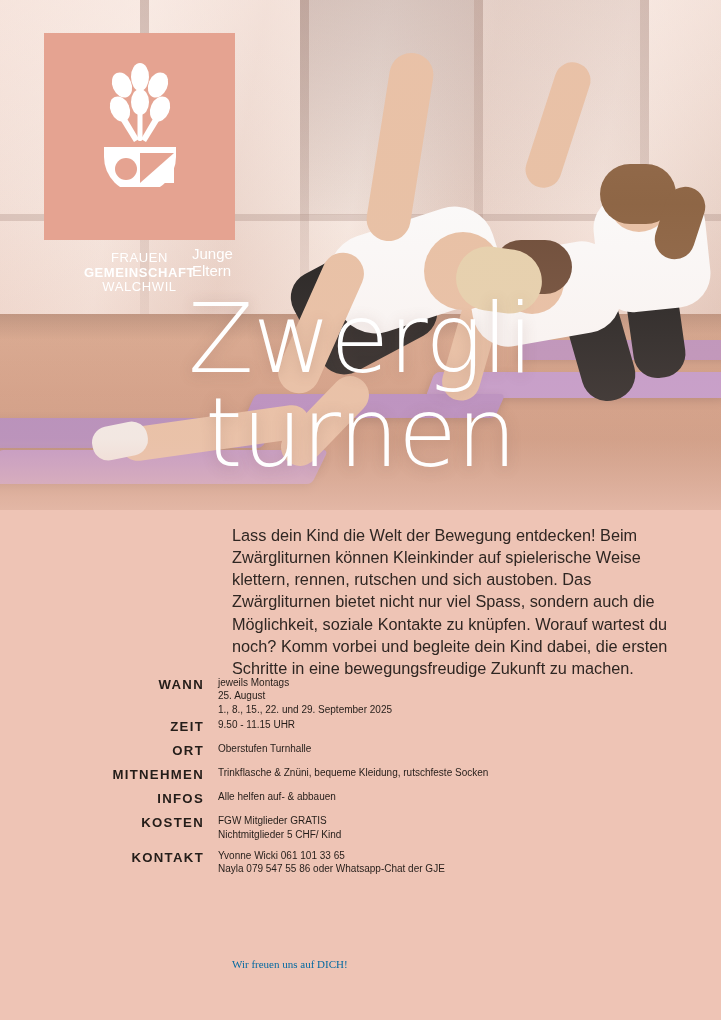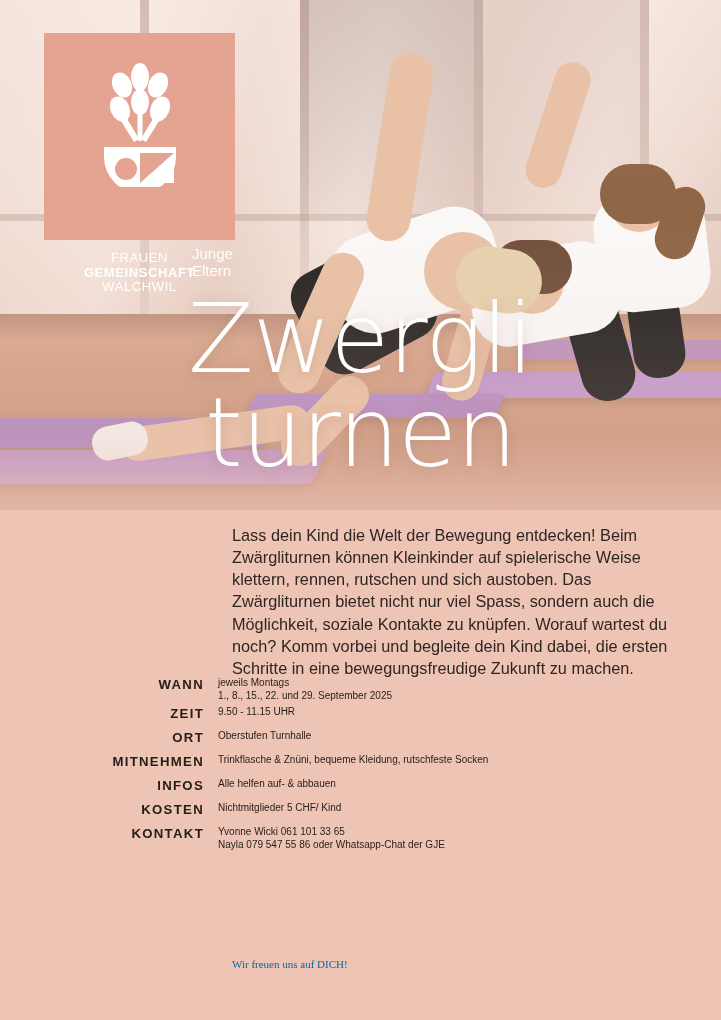--- a/index.html
+++ b/index.html
@@ -333,20 +333,21 @@
   <div class="content">
     <div class="intro">Lass dein Kind die Welt der Bewegung entdecken! Beim Zwärgliturnen können Kleinkinder auf spielerische Weise klettern, rennen, rutschen und sich austoben.
 Das Zwärgliturnen bietet nicht nur viel Spass, sondern auch die Möglichkeit, soziale Kontakte zu knüpfen. Worauf wartest du noch? Komm vorbei und begleite dein Kind dabei, die ersten Schritte in eine bewegungsfreudige Zukunft zu machen.</div>
 
     <div class="rows">
 
       <div class="row tight">
         <div class="lbl">WANN</div>
         <div class="val">
           <div>jeweils Montags</div>
+          <div>25. August</div>
           <div>1., 8., 15., 22. und 29. September 2025</div>
         </div>
       </div>
 
       <div class="row">
         <div class="lbl">ZEIT</div>
         <div class="val">
           <div>9.50  - 11.15 UHR</div>
         </div>
       </div>
@@ -368,20 +369,21 @@
       <div class="row">
         <div class="lbl">INFOS</div>
         <div class="val">
           <div>Alle helfen auf- &amp; abbauen</div>
         </div>
       </div>
 
       <div class="row">
         <div class="lbl">KOSTEN</div>
         <div class="val">
+          <div>FGW Mitglieder GRATIS</div>
           <div>Nichtmitglieder 5 CHF/ Kind</div>
         </div>
       </div>
 
       <div class="row">
         <div class="lbl">KONTAKT</div>
         <div class="val">
           <div>Yvonne Wicki 061 101 33 65</div>
           <div>Nayla 079 547 55 86 oder Whatsapp-Chat der GJE</div>
         </div>

